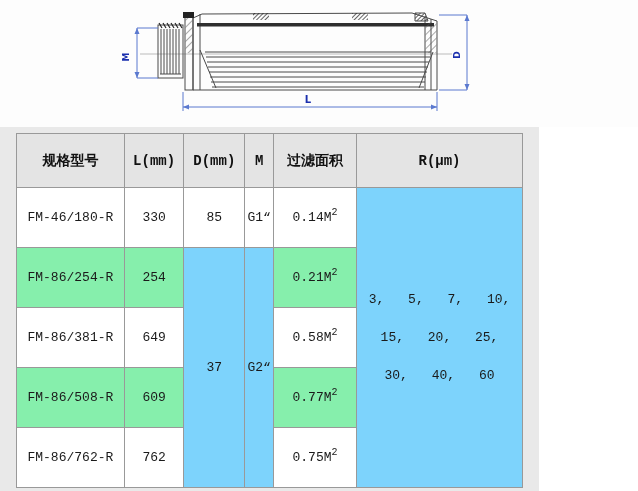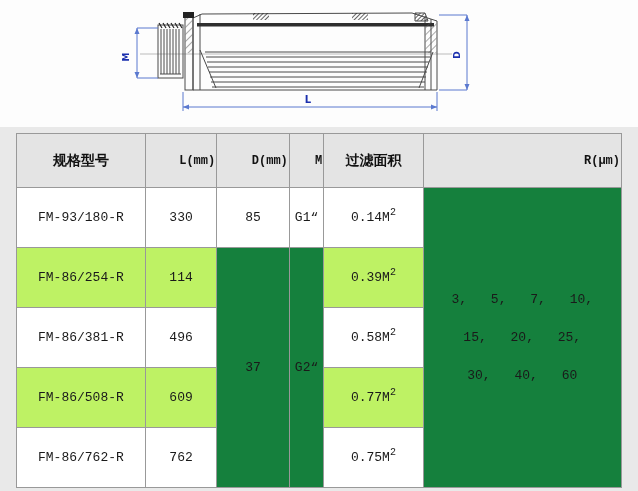--- a/index.html
+++ b/index.html
@@ -17,21 +17,21 @@
     position:relative;
   }
   .drawing-section svg{display:block;}
   .dim-label{
     font-family:"DejaVu Sans",sans-serif;
     font-weight:bold;
     fill:#1b2fae;
   }
   
   .table-section{
-    width:638px;height:364px;
+    width:539px;height:364px;
     background:#e9e9e9;
     box-sizing:border-box;
     padding:6px 16px 0 16px;
   }
   table.spec{
     width:100%;
     border-collapse:collapse;
     background:#ffffff;
     table-layout:fixed;
   }
@@ -44,31 +44,30 @@
   table.spec th{
     height:51px;
     background:#e4e4e4;
     font-family:"DejaVu Sans",sans-serif;
     font-weight:bold;
     font-size:14px;
     color:#111;
   }
   table.spec th.th-dim{
     font-family:"Liberation Mono",monospace;
-    font-size:12px;
-    text-align:right;
+    font-size:14px;
   }
   table.spec td{
     height:57px;
     font-family:"Liberation Mono",monospace;
     font-size:13px;
     background:#ffffff;
   }
-  tr.alt td{background:#bef264;}
-  tr td.cell-white{background:#15803d;}
+  tr.alt td{background:#86efac;}
+  tr td.cell-white{background:#7dd3fc;}
   td.area-cell sup{
     font-size:10px;
     line-height:0;
     vertical-align:6px;
   }
   td.r-cell{
     font-size:13px;
   }
   .r-line{
     line-height:38px;
@@ -187,41 +186,41 @@
         <th>规格型号</th>
         <th class="th-dim">L(mm)</th>
         <th class="th-dim">D(mm)</th>
         <th class="th-dim">M</th>
         <th>过滤面积</th>
         <th class="th-dim">R(μm)</th>
       </tr>
     </thead>
     <tbody>
       <tr>
-        <td>FM-93/180-R</td>
+        <td>FM-46/180-R</td>
         <td>330</td>
         <td>85</td>
         <td>G1“</td>
         <td class="area-cell"><span>0.14M</span><sup>2</sup></td>
         <td class="r-cell cell-white" rowspan="5">
           <div class="r-line">3, 5, 7, 10,</div>
           <div class="r-line">15, 20, 25,</div>
           <div class="r-line">30, 40, 60</div>
         </td>
       </tr>
       <tr class="alt">
         <td>FM-86/254-R</td>
-        <td>114</td>
+        <td>254</td>
         <td class="cell-white" rowspan="4">37</td>
         <td class="cell-white" rowspan="4">G2“</td>
-        <td class="area-cell"><span>0.39M</span><sup>2</sup></td>
+        <td class="area-cell"><span>0.21M</span><sup>2</sup></td>
       </tr>
       <tr>
         <td>FM-86/381-R</td>
-        <td>496</td>
+        <td>649</td>
         <td class="area-cell"><span>0.58M</span><sup>2</sup></td>
       </tr>
       <tr class="alt">
         <td>FM-86/508-R</td>
         <td>609</td>
         <td class="area-cell"><span>0.77M</span><sup>2</sup></td>
       </tr>
       <tr>
         <td>FM-86/762-R</td>
         <td>762</td>

